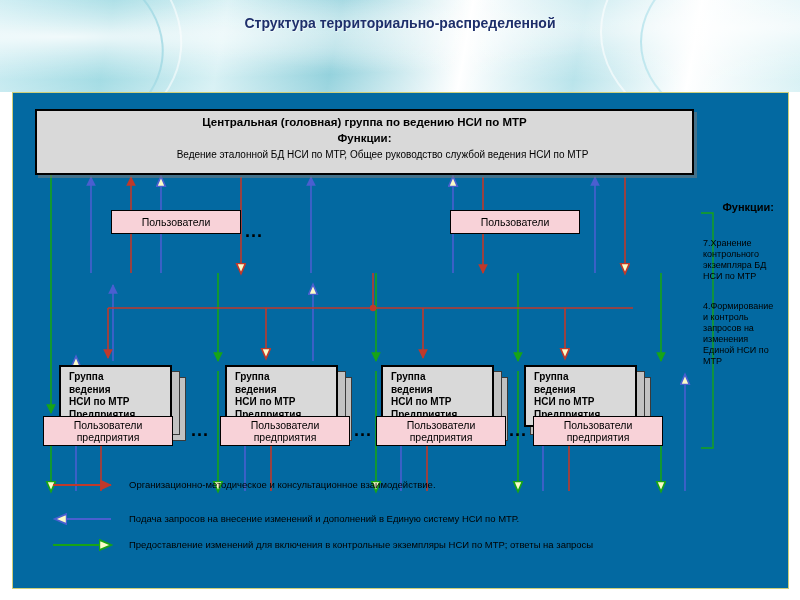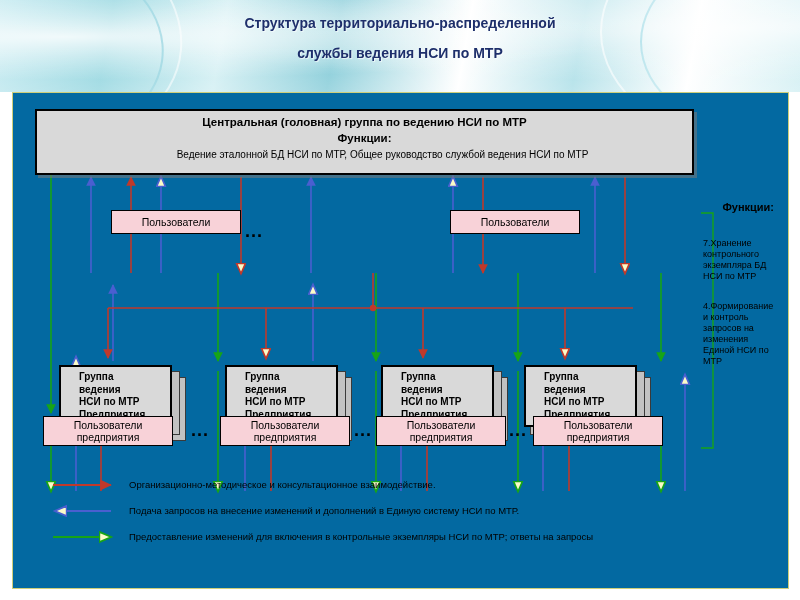--- a/index.html
+++ b/index.html
@@ -61,21 +61,21 @@
   }
   .dots{position:absolute;font-size:18px;font-weight:bold;color:#000;letter-spacing:1px;}
 
   
   .stack{position:absolute;}
   .stack .sh{position:absolute;background:#c2c2c2;border:1px solid #3a3a3a;}
   .stack .front{
     position:absolute;left:0;top:0;width:113px;height:62px;
     background:#d9d9d9;border:2px solid #000;
     font-size:10px;line-height:12.5px;color:#000;font-weight:bold;
-    padding:4px 0 0 18px;box-sizing:border-box;text-align:left;
+    padding:4px 0 0 8px;box-sizing:border-box;text-align:left;
   }
 
   
   #func-title{position:absolute;right:14px;top:108px;font-size:11px;font-weight:bold;color:#000;}
   .func-txt{position:absolute;font-size:9px;line-height:11px;color:#000;width:76px;}
 
   
   #legend{position:absolute;left:28px;top:385px;width:600px;font-size:9.5px;color:#000;}
   .leg-row{position:relative;height:18px;}
   .leg-row .txt{position:absolute;left:88px;top:1px;line-height:11px;}
@@ -87,21 +87,20 @@
 
 <div id="header-bg">
   <div class="swirl s1"></div>
   <div class="swirl s2"></div>
   <div class="swirl s3"></div>
   <div class="swirl s4"></div>
   <div class="band"></div>
 </div>
 <div id="title">
   <span>Структура территориально-распределенной</span>
-  <span>службы ведения НСИ по МТР</span>
 </div>
 
 <div id="panel">
 
   <svg class="wires" viewBox="0 0 775 495">
     <defs>
       <marker id="ar" markerWidth="7" markerHeight="7" refX="5.4" refY="3" orient="auto">
         <path d="M0,0 L6,3 L0,6 z" fill="#c0392b"></path>
       </marker>
       <marker id="ab" markerWidth="7" markerHeight="7" refX="5.4" refY="3" orient="auto">
@@ -260,21 +259,21 @@
       <svg width="80" height="14" style="position:absolute;left:8px;top:0;">
         <defs>
             <marker id="lr" markerWidth="8" markerHeight="8" refX="6" refY="3" orient="auto">
               <path d="M0,0 L6.5,3 L0,6 z" fill="#c0392b"></path>
             </marker>
           </defs>
         <path d="M4,7 L62,7" stroke="#c0392b" stroke-width="1.8" marker-end="url(#lr)"></path>
       </svg>
       <div class="txt">Организационно-методическое и консультационное взаимодействие.</div>
     </div>
-    <div class="leg-row" style="margin-top:8px;">
+    <div class="leg-row" style="margin-top:16px;">
       <svg width="80" height="14" style="position:absolute;left:8px;top:0;">
         <defs>
             <marker id="lb" markerWidth="9" markerHeight="9" refX="6.5" refY="3.2" orient="auto">
               <path d="M0,0.3 L6.6,3.2 L0,6.1 z" fill="#fbfbc8" stroke="#4a5fd0" stroke-width="1"></path>
             </marker>
           </defs>
         <path d="M62,7 L6,7" stroke="#4a5fd0" stroke-width="1.8" marker-end="url(#lb)"></path>
       </svg>
       <div class="txt">Подача запросов на внесение изменений и дополнений в Единую систему НСИ по МТР.</div>
     </div>

